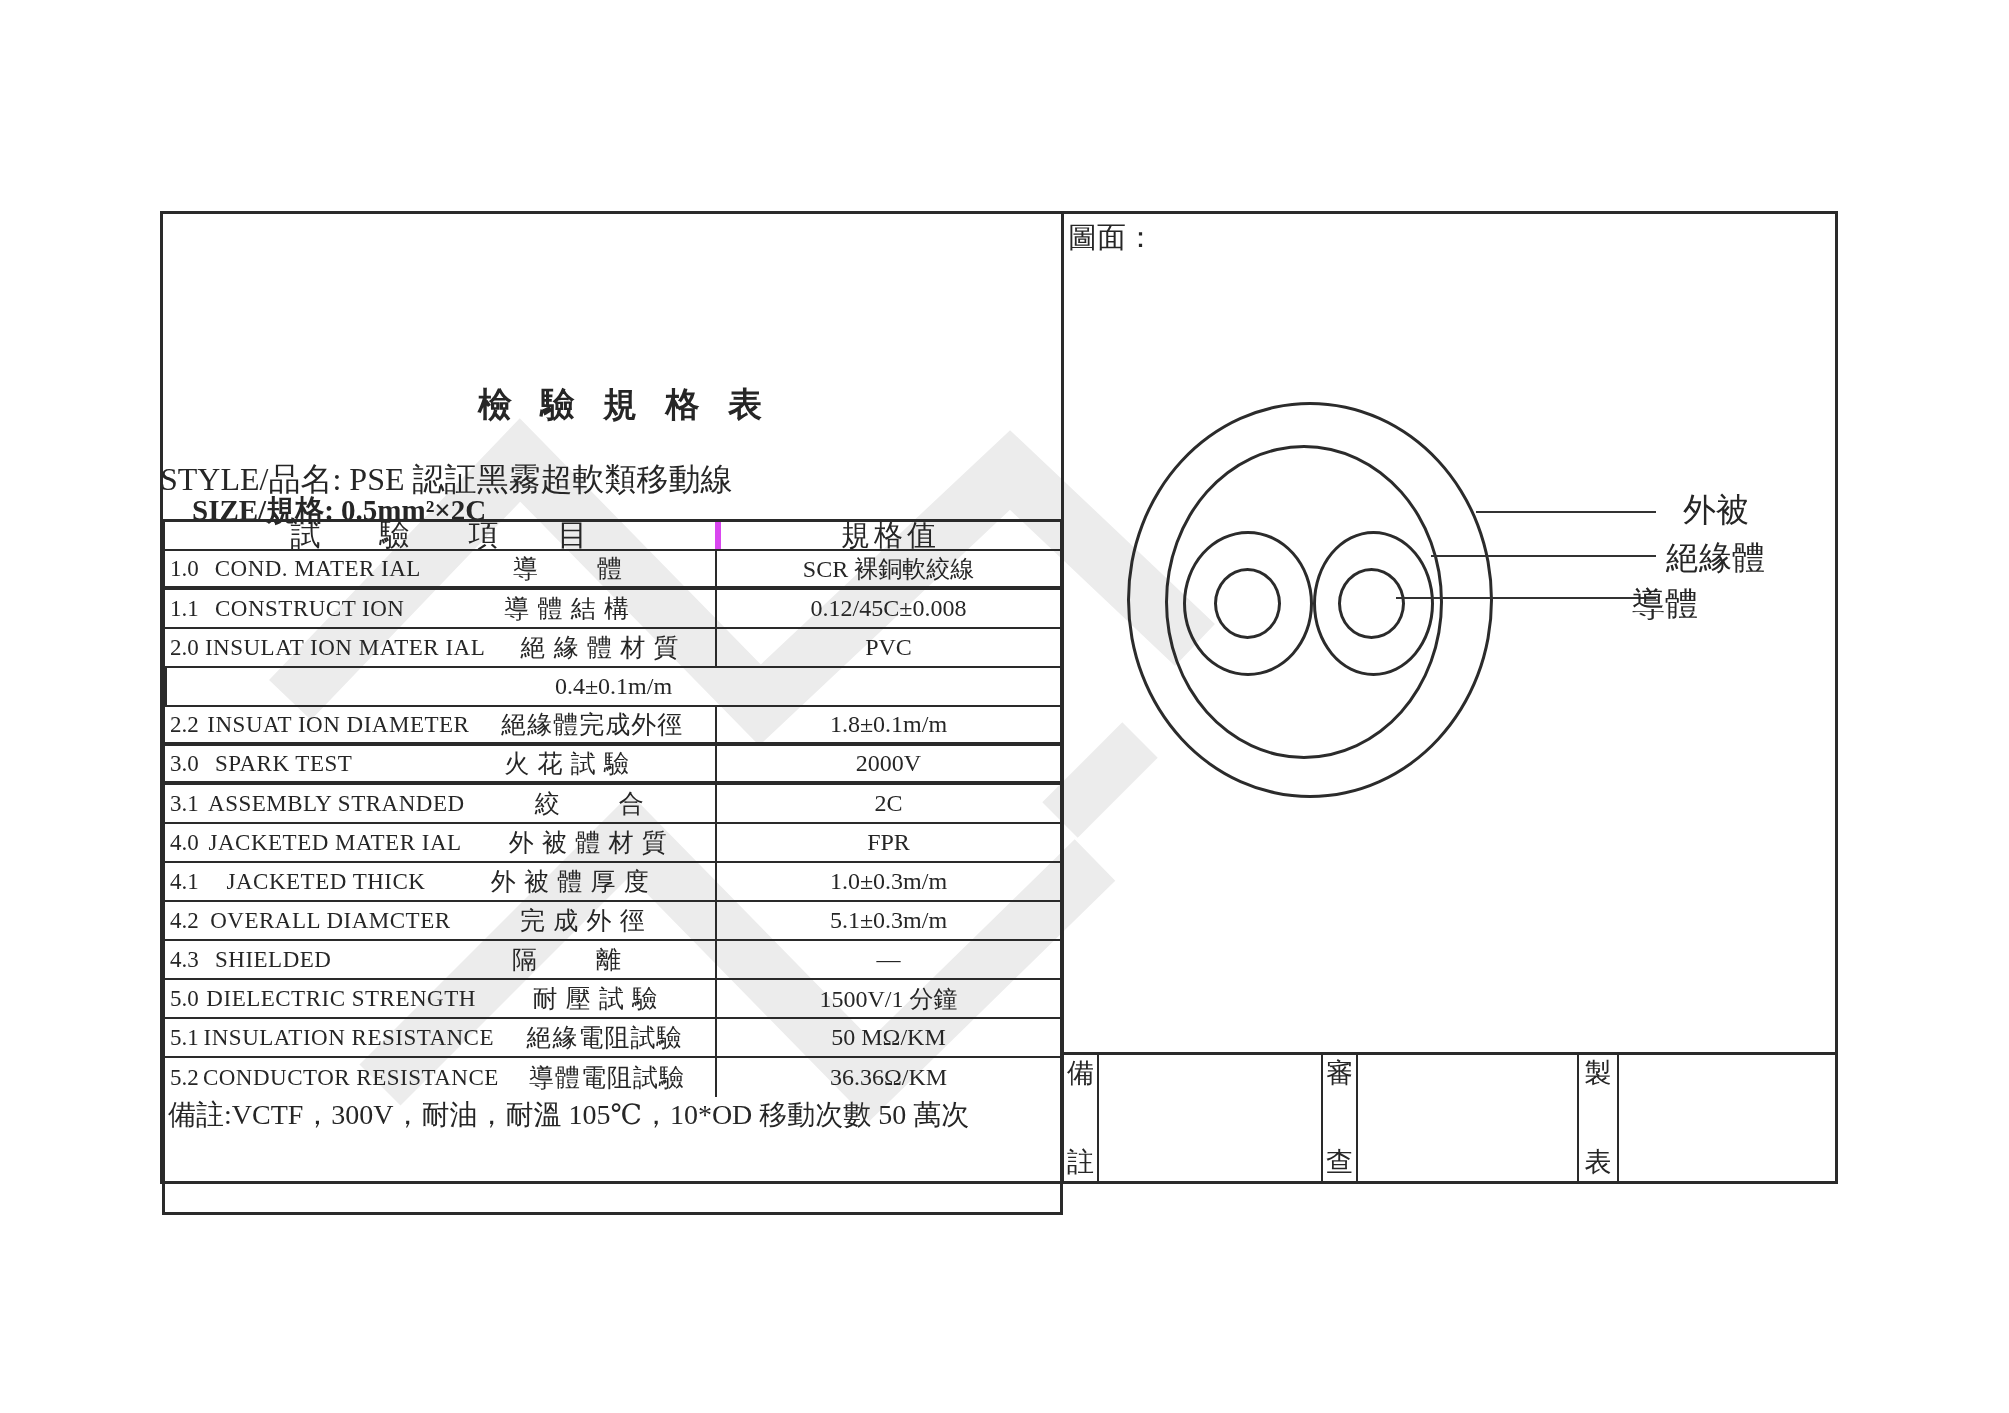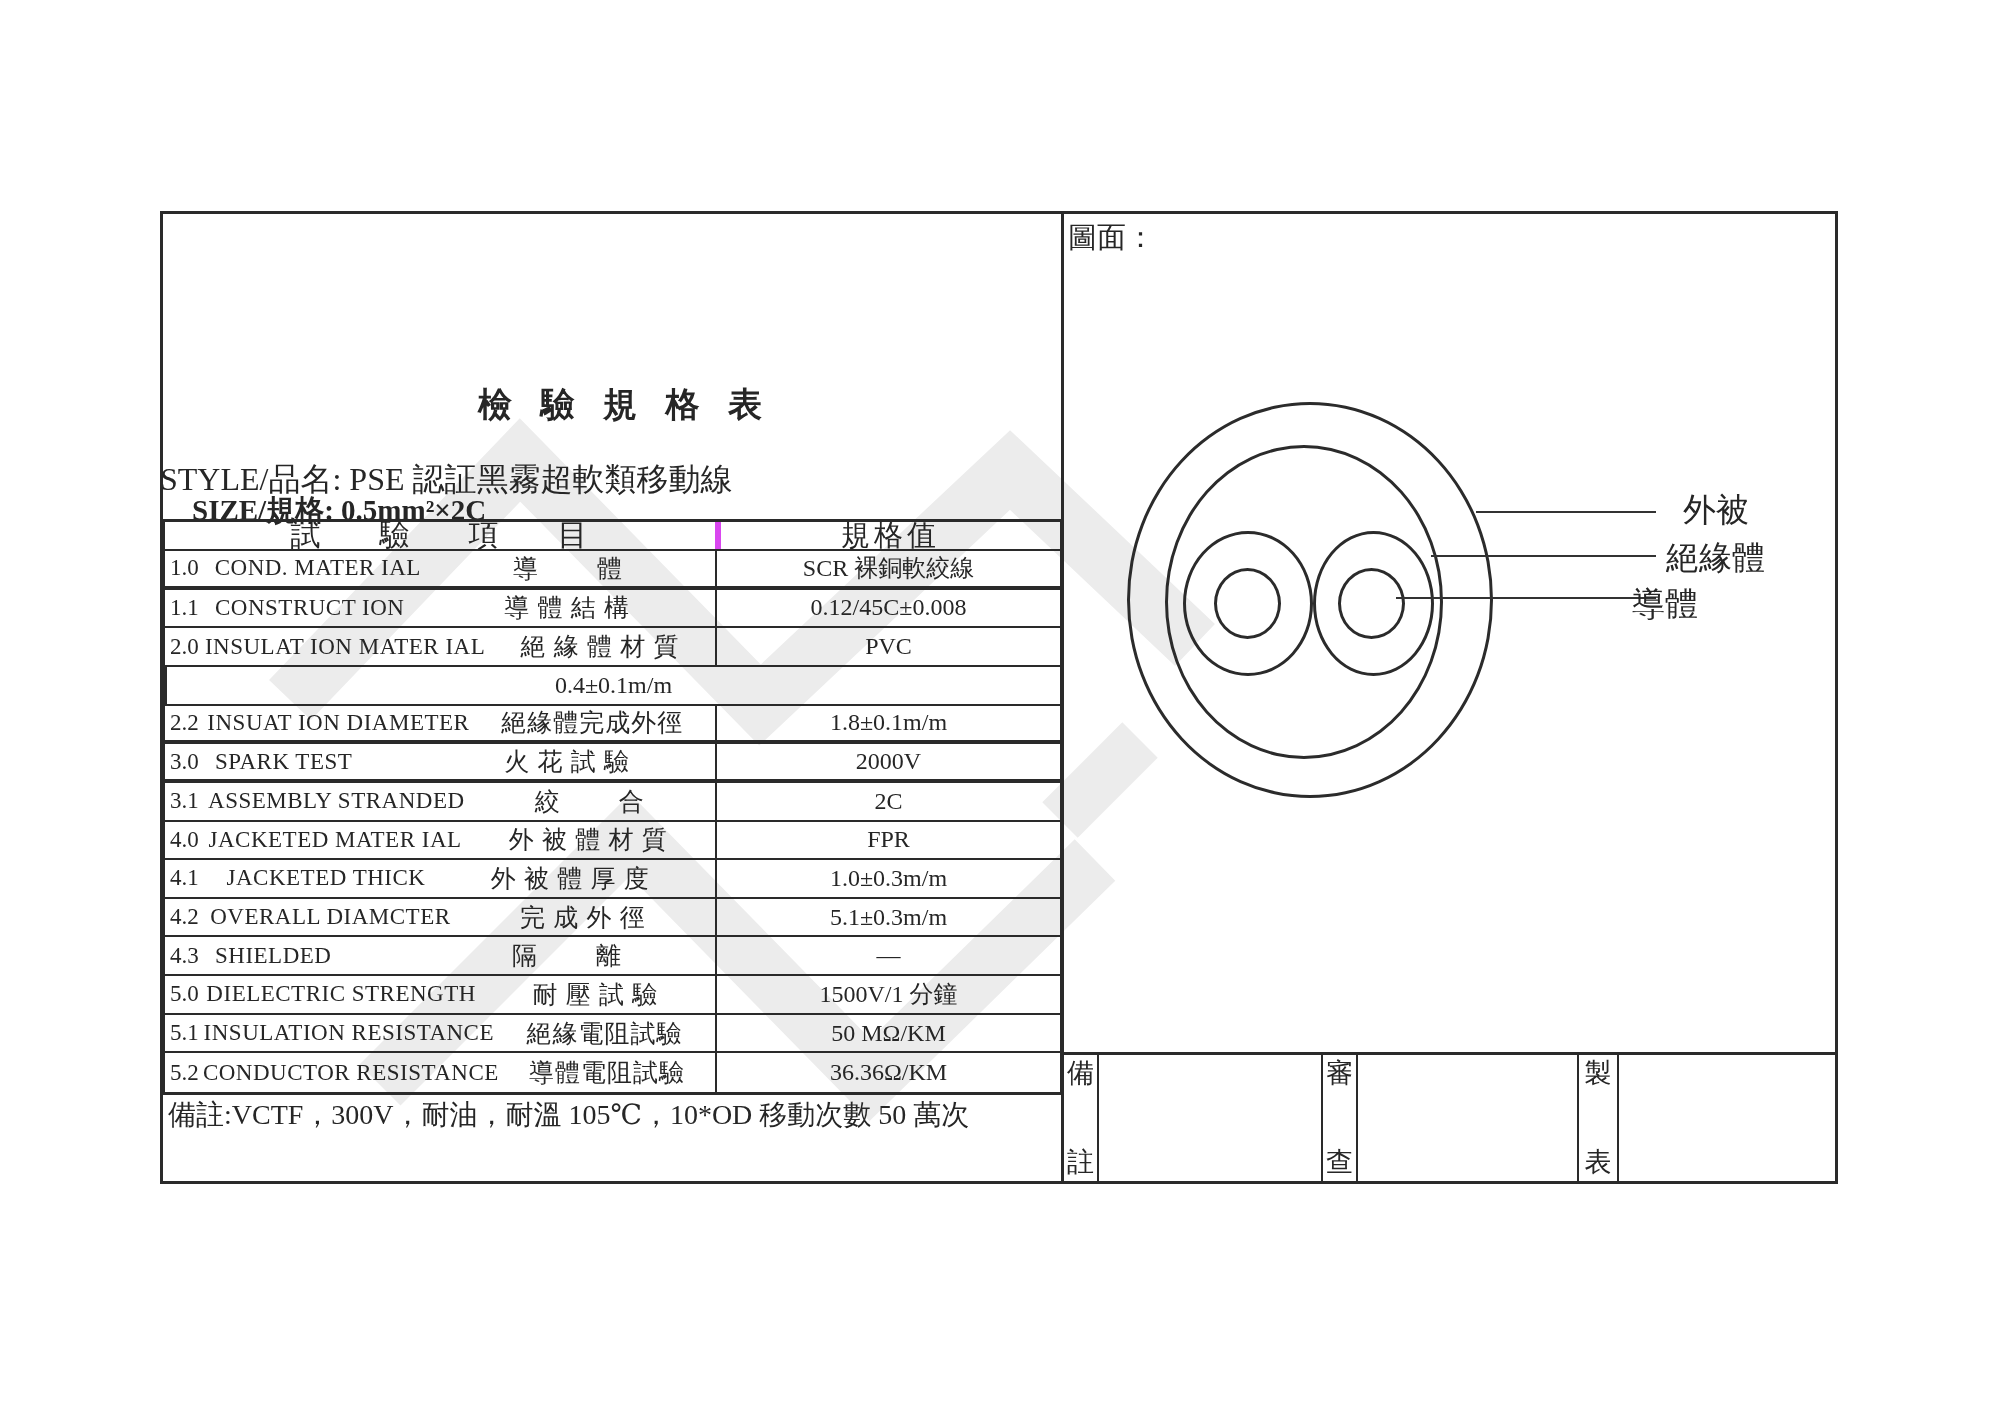--- a/index.html
+++ b/index.html
@@ -27,21 +27,21 @@
   }
   .style-line{
     position:absolute;left:160px;top:458px;
     font-size:32px;font-weight:normal;white-space:pre;z-index:3;
   }
   .size-line{
     position:absolute;left:192px;top:491px;
     font-size:29px;font-weight:bold;white-space:pre;z-index:3;
   }
   .spec-table{
-    position:absolute;left:162px;top:519px;width:901px;height:576px;
+    position:absolute;left:162px;top:519px;width:901px;height:696px;
     border:3px solid #2a2a2a;box-sizing:border-box;z-index:3;
     display:flex;flex-direction:column;background:transparent;
   }
   .t-header{
     display:flex;height:29px;border-bottom:2px solid #2a2a2a;box-sizing:border-box;
   }
   .hcell-item{
     width:550px;box-sizing:border-box;
     display:flex;align-items:center;justify-content:center;
     font-size:30px;white-space:pre;letter-spacing:2px;

